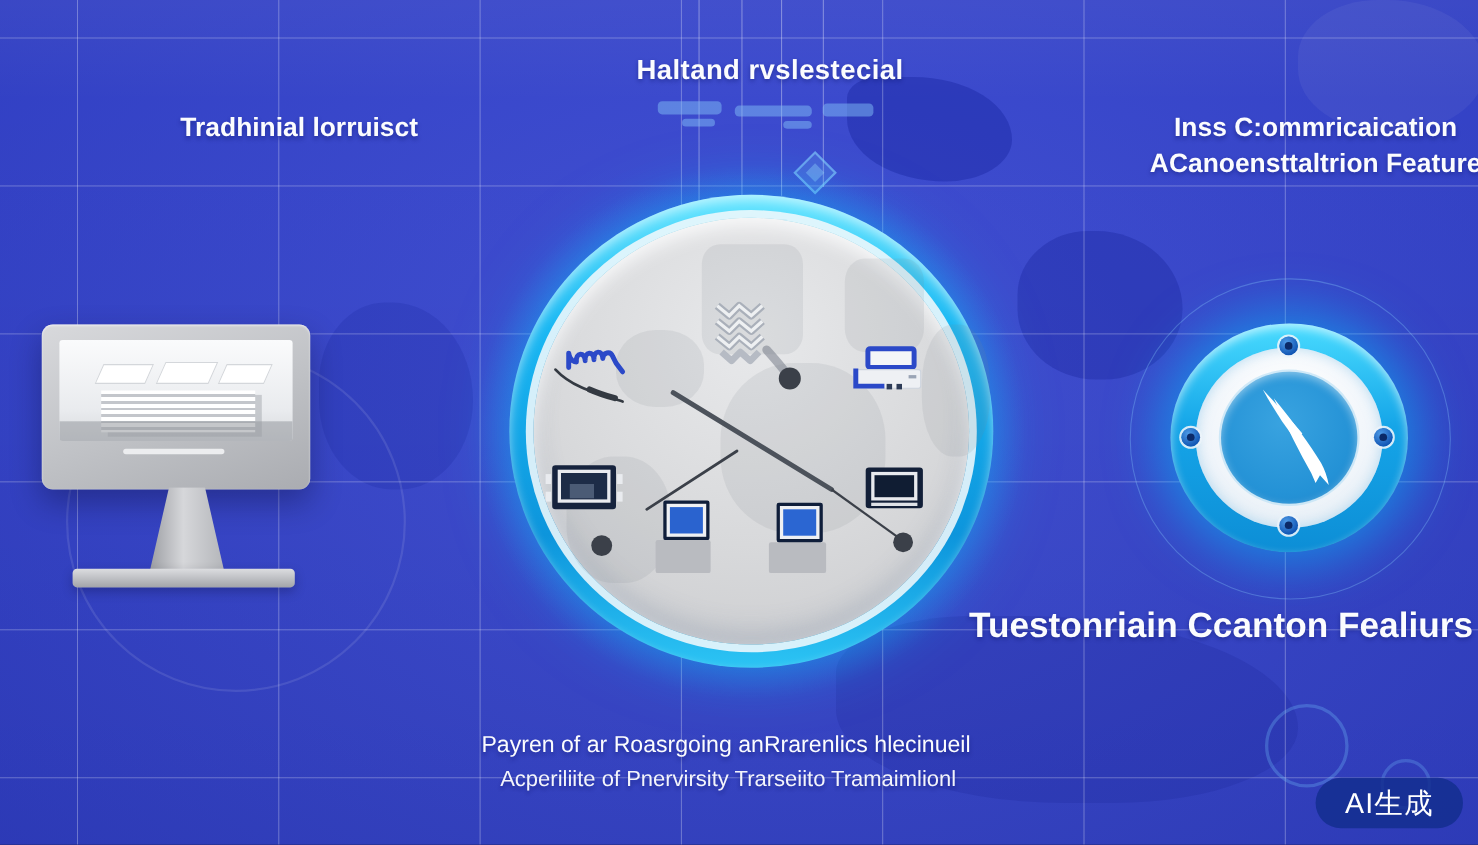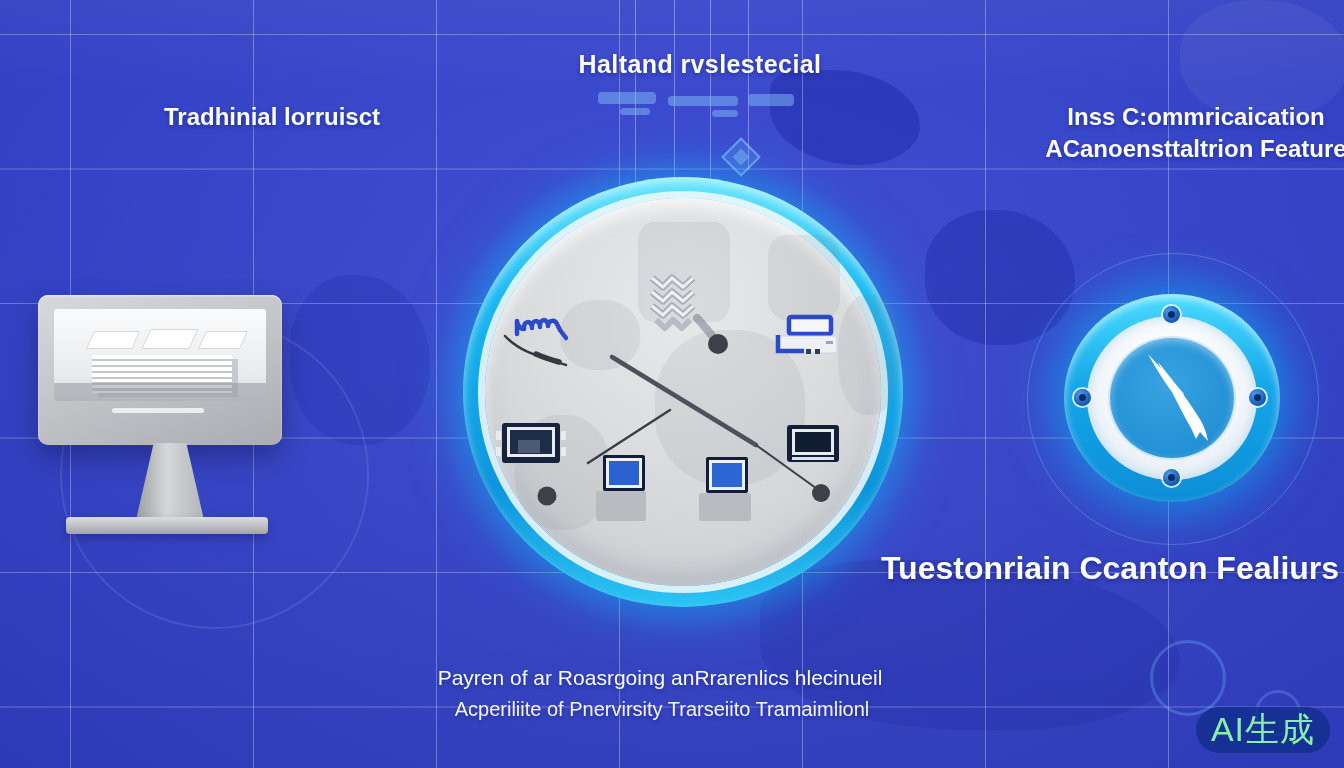--- a/index.html
+++ b/index.html
@@ -128,21 +128,21 @@
   .t-head{font-size:24px;font-weight:700;line-height:1.33;text-align:center;transform:translateX(-50%);}
   .t-left{left:236px;top:101px;margin-left:36px;}
   .t-right{left:1152px;top:101px;margin-left:44px;}
   .t-right2{left:1110px;top:550px;transform:translateX(-50%);font-size:32px;font-weight:700;}
   .t-cap1{left:660px;top:666px;transform:translateX(-50%);font-size:21px;font-weight:500;}
   .t-cap2{left:662px;top:698px;transform:translateX(-50%);font-size:20px;font-weight:400;opacity:0.96;}
   .watermark{
     left:1196px;top:707px;width:134px;height:46px;border-radius:23px;
     background:rgba(18,45,142,0.82);
     display:flex;align-items:center;justify-content:center;
-    color:#86efac;font-size:34px;letter-spacing:1px;
+    color:#ffffff;font-size:26px;letter-spacing:1px;
   }
 </style>
 </head>
 <body>
 
 <div id="canvas">
 
   <div class="abs vignette"></div>
   <div class="abs patch p1"></div>
   <div class="abs patch p2"></div>

